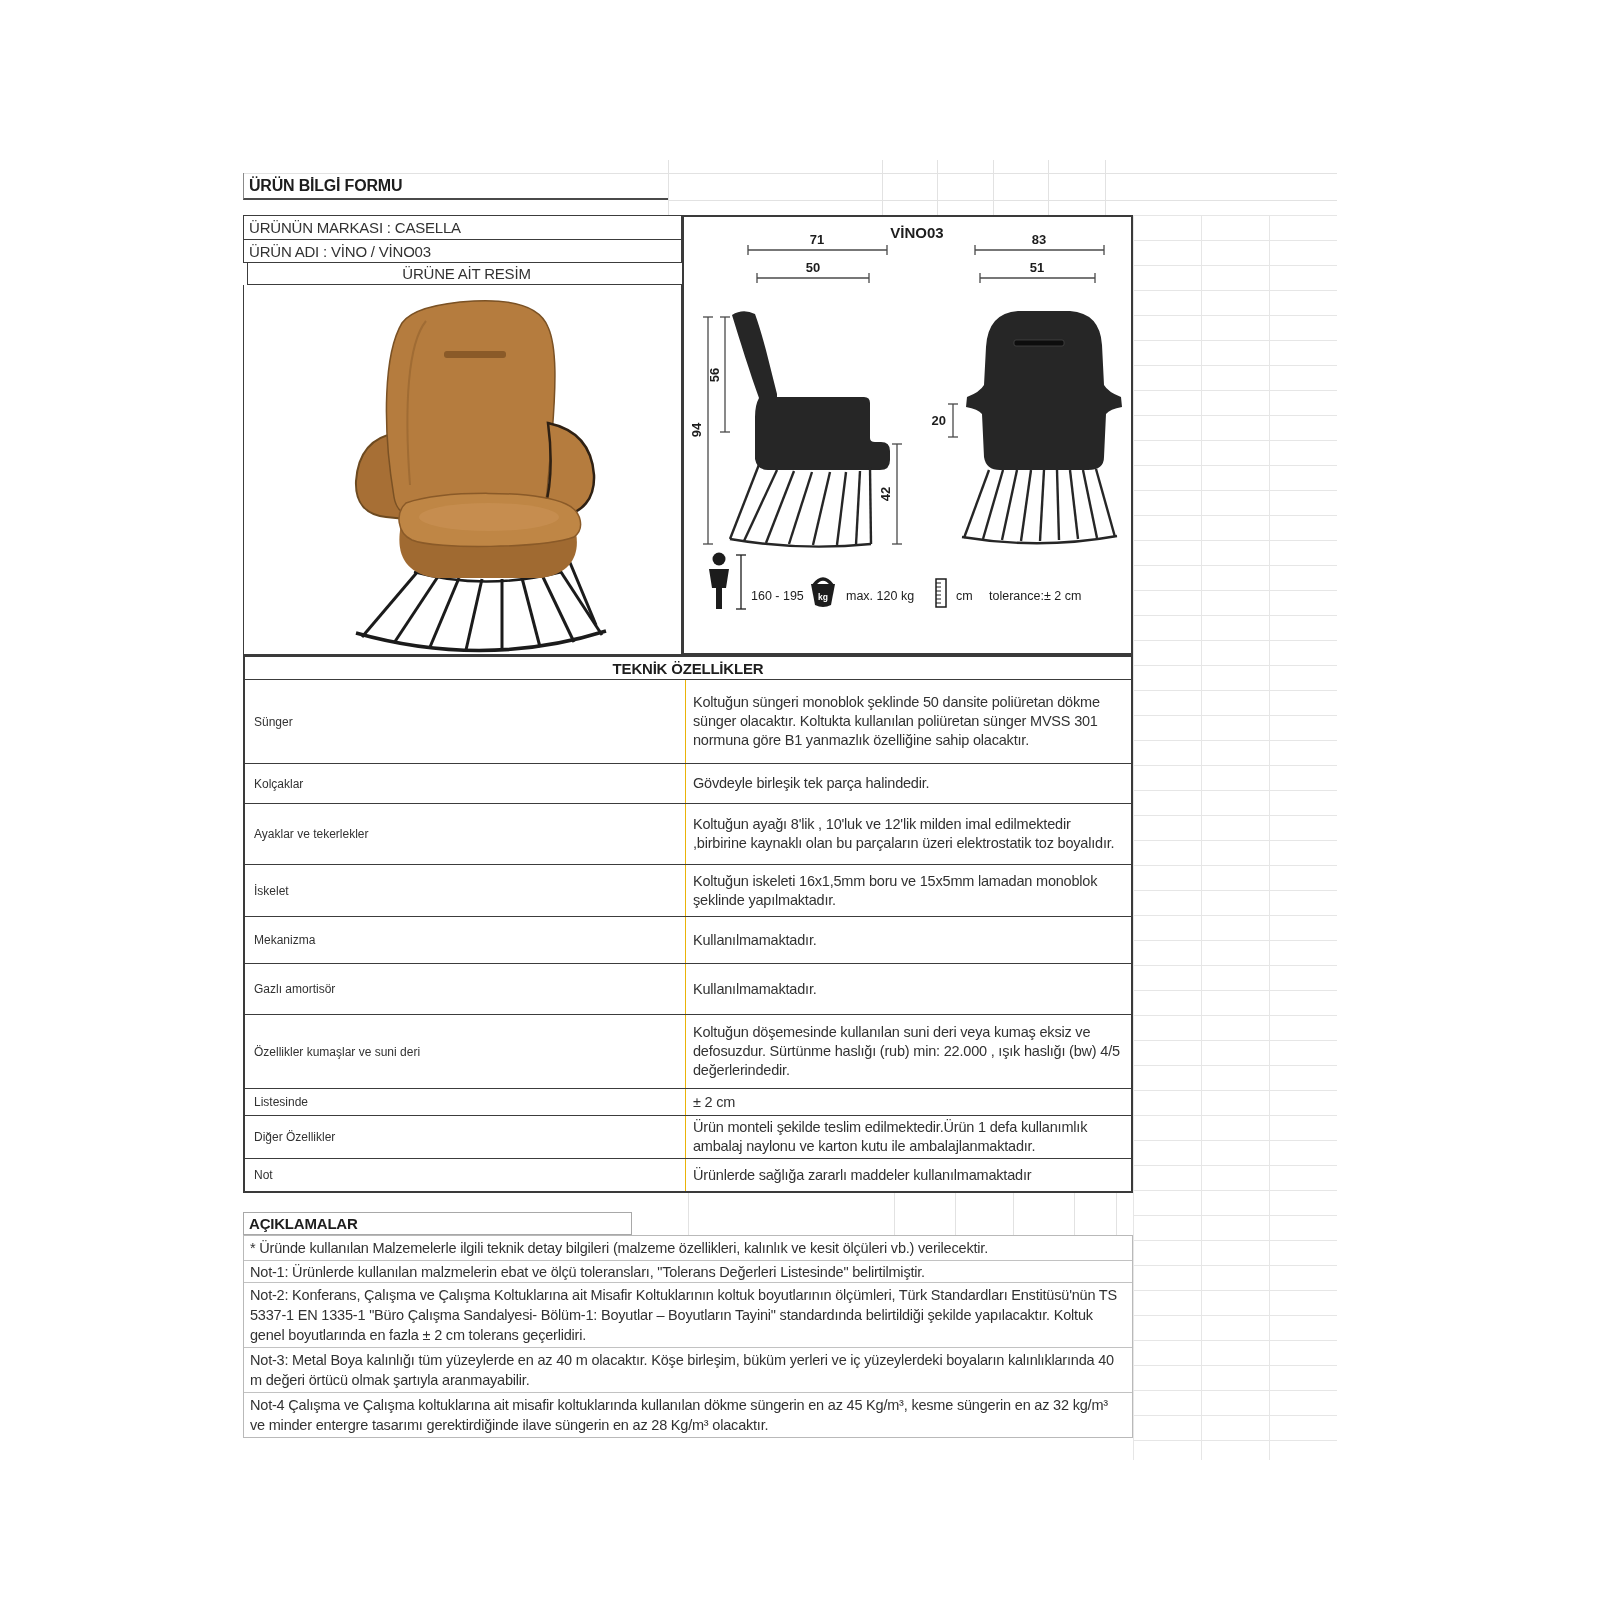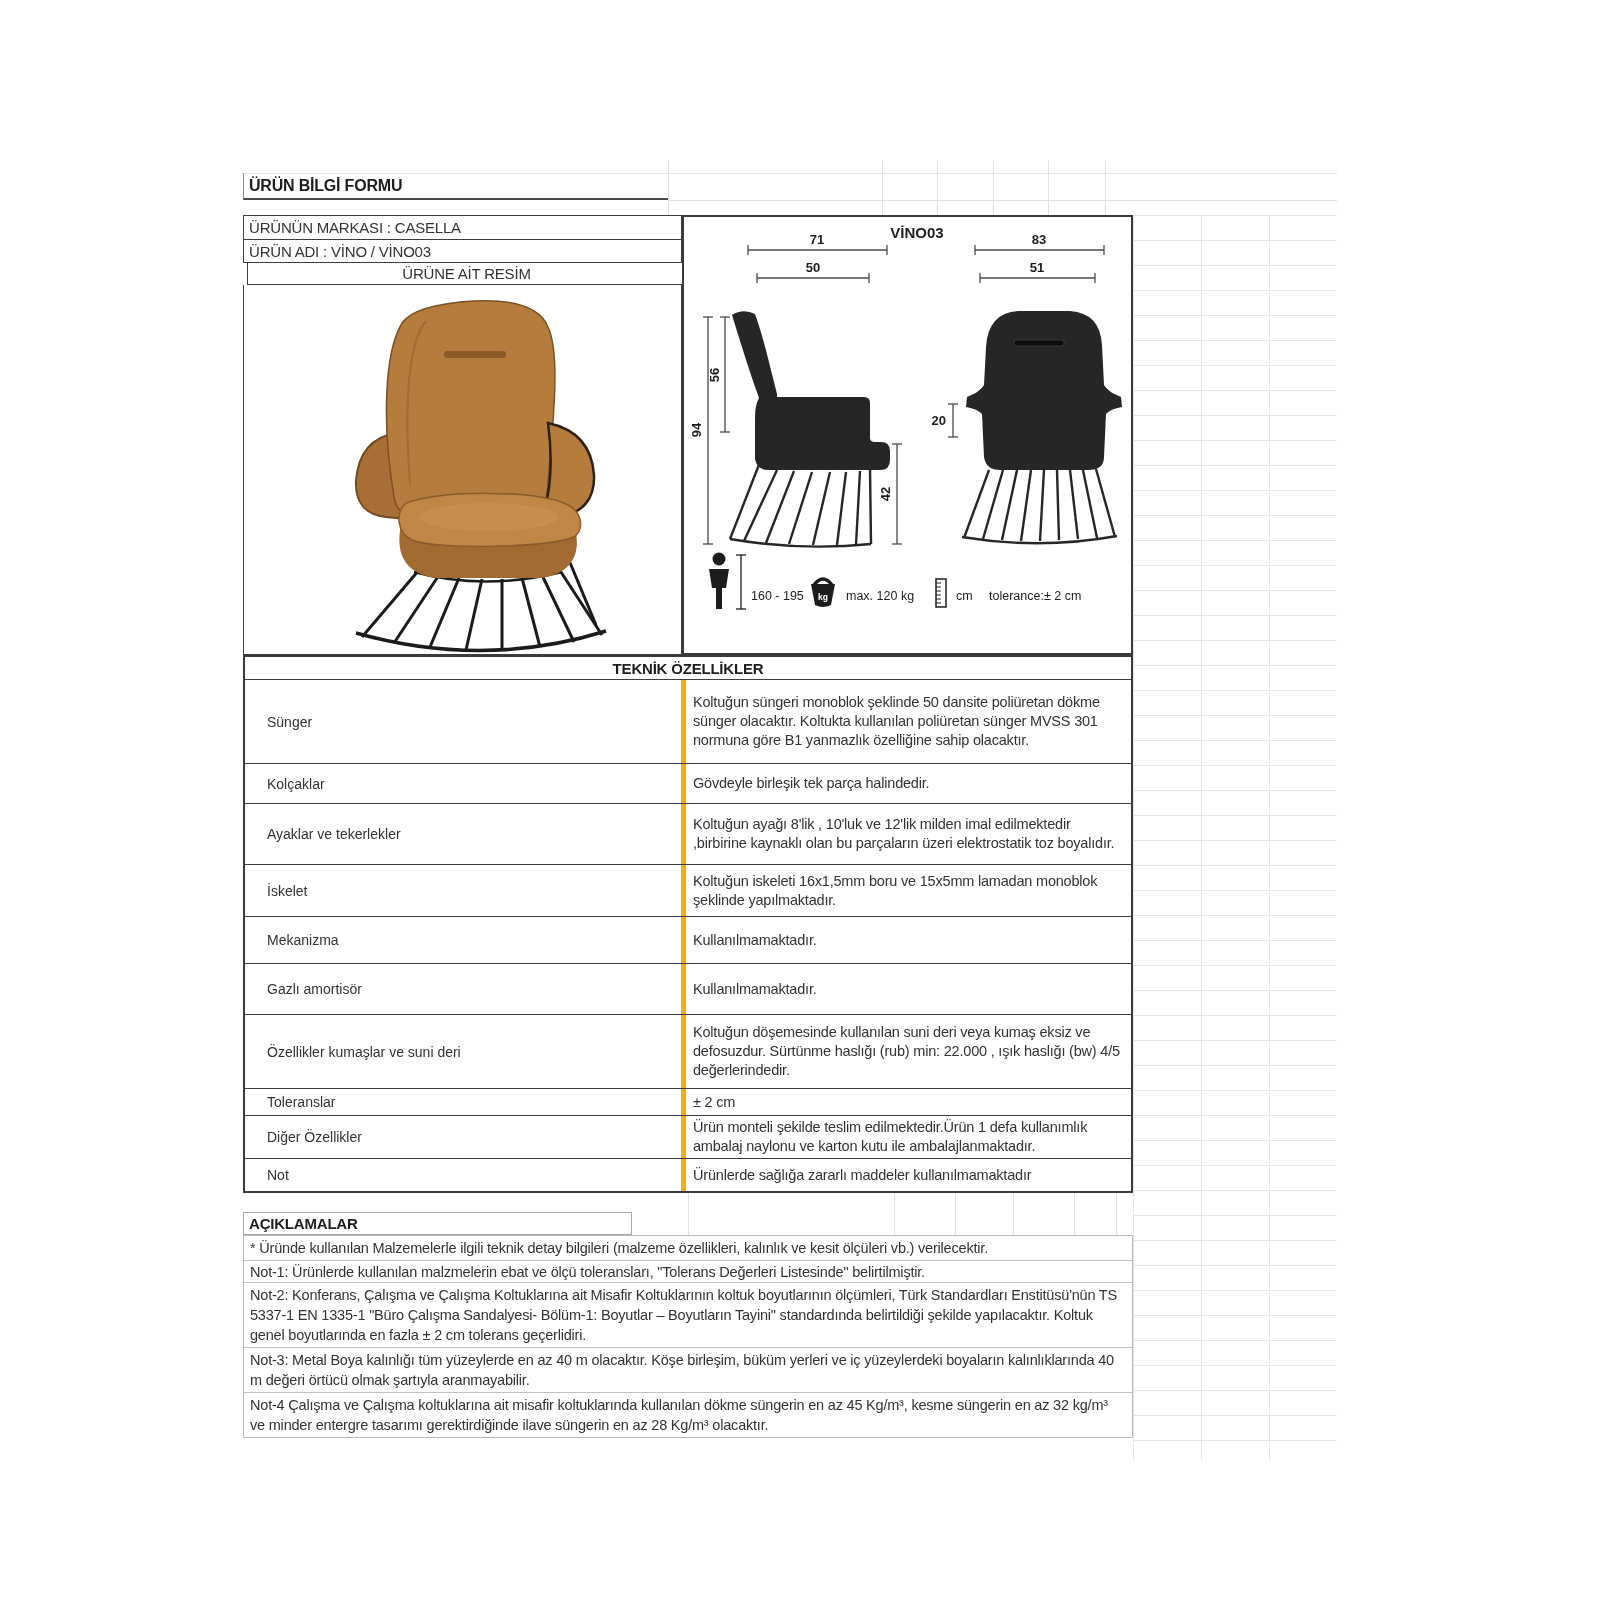--- a/index.html
+++ b/index.html
@@ -10,22 +10,22 @@
   .cell{position:absolute;box-sizing:border-box;display:flex;align-items:center;
         font-size:15px;color:#323232;letter-spacing:-0.2px;}
   .b{font-weight:bold;color:#1d1d1d;}
   .center{justify-content:center;text-align:center;}
   .title-row{border-bottom:2px solid #4a4a4a;border-left:1px solid #8a8a8a;padding-left:5px;font-size:16px;}
   .hdr-row{border:1px solid #3c3c3c;border-top:none;padding-left:5px;}
   .spec-table{position:absolute;left:243px;top:655px;width:890px;height:538px;
               border:2px solid #3a3a3a;box-sizing:border-box;}
   .spec-row{position:absolute;left:0;width:100%;box-sizing:border-box;border-bottom:1px solid #3c3c3c;}
   .spec-label{position:absolute;left:0;top:0;bottom:0;width:441px;box-sizing:border-box;
-              border-right:5px solid #eab308;display:flex;align-items:center;padding-left:22px;
-              font-size:14px;color:#323232;}
+              border-right:1px solid #eab308;display:flex;align-items:center;padding-left:9px;
+              font-size:12px;color:#323232;}
   .spec-value{position:absolute;left:441px;top:0;bottom:0;right:0;display:flex;align-items:center;
               padding:2px 4px 2px 7px;font-size:14.5px;line-height:19px;color:#323232;letter-spacing:-0.2px;}
   .notes-box{position:absolute;left:243px;top:1235px;width:890px;border:1px solid #b9b9b9;box-sizing:border-box;}
   .note-row{box-sizing:border-box;border-bottom:1px solid #c2c2c2;display:flex;align-items:center;
             padding:2px 6px;font-size:14.5px;line-height:20px;color:#323232;letter-spacing:-0.2px;}
   .note-row:last-child{border-bottom:none;}
   svg text{font-family:"Liberation Sans","DejaVu Sans",sans-serif;}
 </style>
 </head>
 <body>
@@ -228,21 +228,21 @@
     </div>
     <div class="spec-row" style="top:307px;height:51px;">
       <div class="spec-label">Gazlı amortisör</div>
       <div class="spec-value">Kullanılmamaktadır.</div>
     </div>
     <div class="spec-row" style="top:358px;height:74px;">
       <div class="spec-label">Özellikler kumaşlar ve suni deri</div>
       <div class="spec-value">Koltuğun döşemesinde kullanılan suni deri veya kumaş eksiz ve defosuzdur. Sürtünme haslığı (rub) min: 22.000 , ışık haslığı (bw) 4/5 değerlerindedir.</div>
     </div>
     <div class="spec-row" style="top:432px;height:27px;">
-      <div class="spec-label">Toleranslar</div>
+      <div class="spec-label">Listesinde</div>
       <div class="spec-value">± 2 cm</div>
     </div>
     <div class="spec-row" style="top:459px;height:43px;">
       <div class="spec-label">Diğer Özellikler</div>
       <div class="spec-value">Ürün monteli şekilde teslim edilmektedir.Ürün 1 defa kullanımlık ambalaj naylonu ve karton kutu ile ambalajlanmaktadır.</div>
     </div>
     <div class="spec-row" style="top:502px;height:32px;border-bottom:none;">
       <div class="spec-label">Not</div>
       <div class="spec-value">Ürünlerde sağlığa zararlı maddeler kullanılmamaktadır</div>
     </div>

